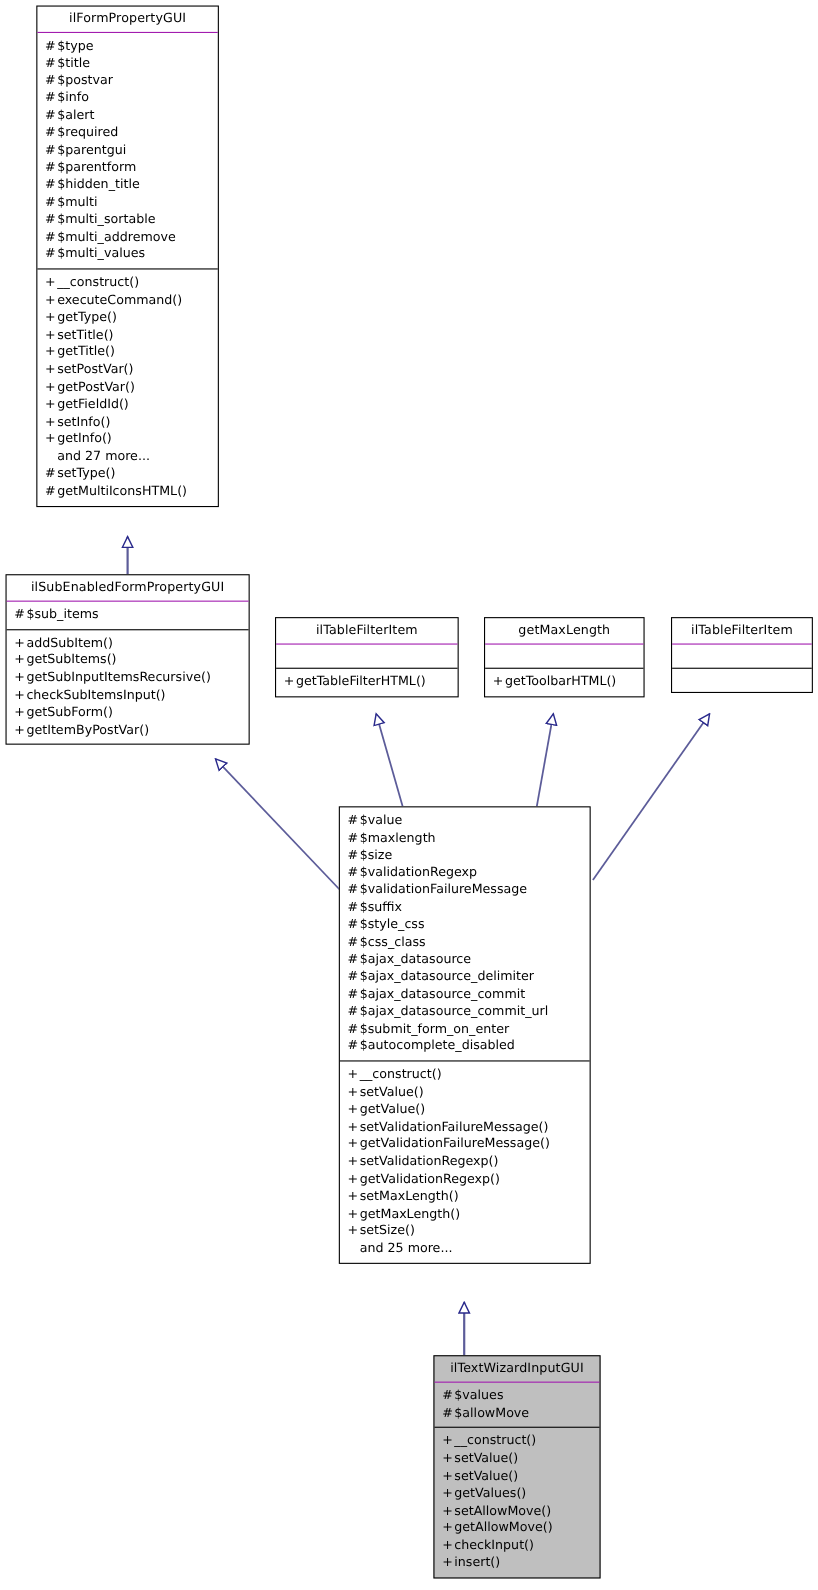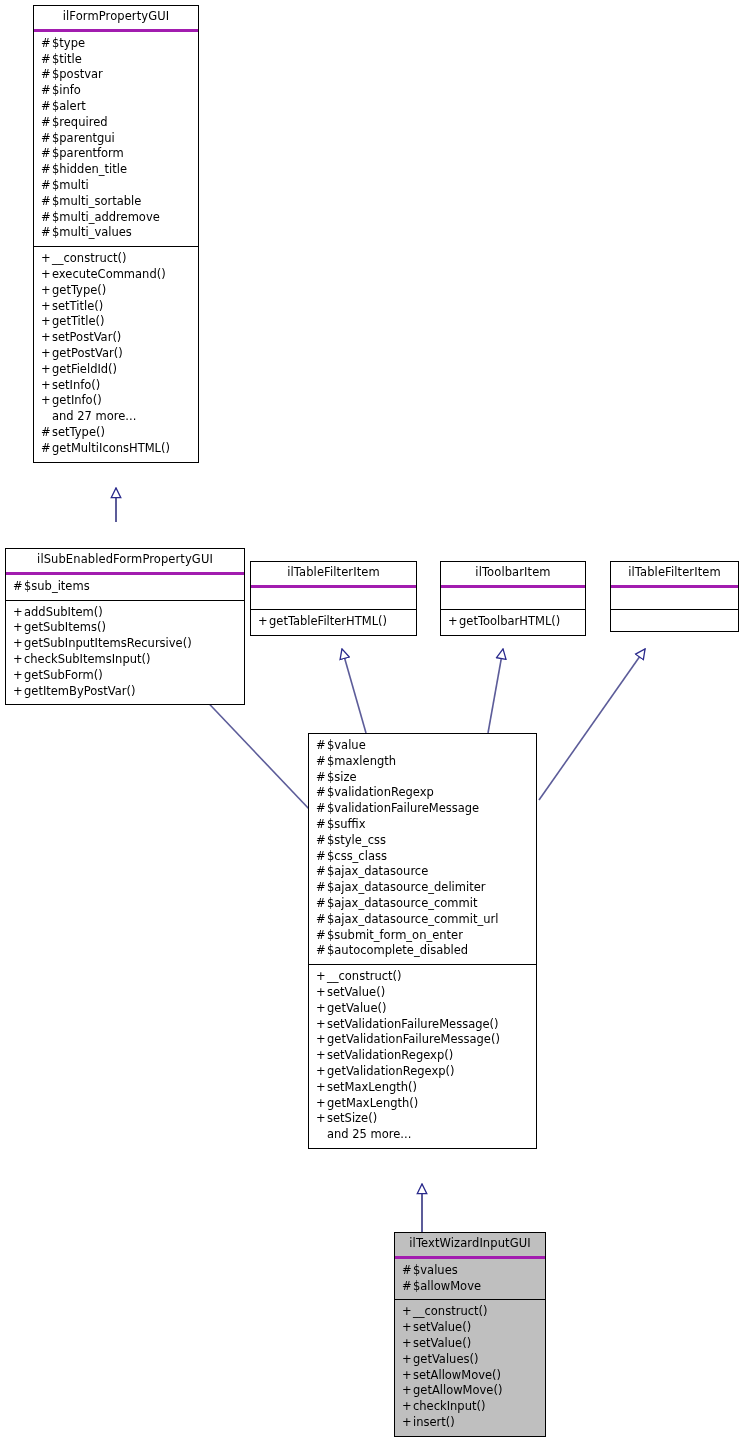--- a/index.html
+++ b/index.html
@@ -34,21 +34,21 @@
     line-height: 15.8px;
     color: #000000;
     z-index: 2;
   }
   .uml-class.highlight {
     background: #bfbfbf;
   }
   .uml-title {
     text-align: center;
     padding: 3px 4px 4px 4px;
-    border-bottom: 3px solid #a21caf;
+    border-bottom: 1px solid #a21caf;
     white-space: nowrap;
     font-size: 11.5px;
     letter-spacing: 0.1px;
   }
   .uml-section {
     padding: 4px 5px 5px 7px;
     border-bottom: 1px solid #000000;
   }
   .uml-section:last-child {
     border-bottom: none;
@@ -131,21 +131,21 @@
       <div class="uml-row"><span class="sym">+</span><span>getPostVar()</span></div>
       <div class="uml-row"><span class="sym">+</span><span>getFieldId()</span></div>
       <div class="uml-row"><span class="sym">+</span><span>setInfo()</span></div>
       <div class="uml-row"><span class="sym">+</span><span>getInfo()</span></div>
       <div class="uml-row"><span class="sym"></span><span>and 27 more...</span></div>
       <div class="uml-row"><span class="sym">#</span><span>setType()</span></div>
       <div class="uml-row"><span class="sym">#</span><span>getMultiIconsHTML()</span></div>
     </div>
   </div>
 
-  <div class="uml-class" style="left:5px; top:548px; width:240px;">
+  <div class="uml-class" style="left:5px; top:522px; width:222px;">
     <div class="uml-title">ilSubEnabledFormPropertyGUI</div>
     <div class="uml-section">
       <div class="uml-row"><span class="sym">#</span><span>$sub_items</span></div>
     </div>
     <div class="uml-section">
       <div class="uml-row"><span class="sym">+</span><span>addSubItem()</span></div>
       <div class="uml-row"><span class="sym">+</span><span>getSubItems()</span></div>
       <div class="uml-row"><span class="sym">+</span><span>getSubInputItemsRecursive()</span></div>
       <div class="uml-row"><span class="sym">+</span><span>checkSubItemsInput()</span></div>
       <div class="uml-row"><span class="sym">+</span><span>getSubForm()</span></div>
@@ -155,21 +155,21 @@
 
   <div class="uml-class" style="left:250px; top:561px; width:167px;">
     <div class="uml-title">ilTableFilterItem</div>
     <div class="uml-section empty"></div>
     <div class="uml-section">
       <div class="uml-row"><span class="sym">+</span><span>getTableFilterHTML()</span></div>
     </div>
   </div>
 
   <div class="uml-class" style="left:440px; top:561px; width:146px;">
-    <div class="uml-title">ilToolbarItem</div>
+    <div class="uml-title">getMaxLength</div>
     <div class="uml-section empty"></div>
     <div class="uml-section">
       <div class="uml-row"><span class="sym">+</span><span>getToolbarHTML()</span></div>
     </div>
   </div>
 
   <div class="uml-class" style="left:610px; top:561px; width:129px;">
     <div class="uml-title">ilTableFilterItem</div>
     <div class="uml-section empty"></div>
     <div class="uml-section empty"></div>

